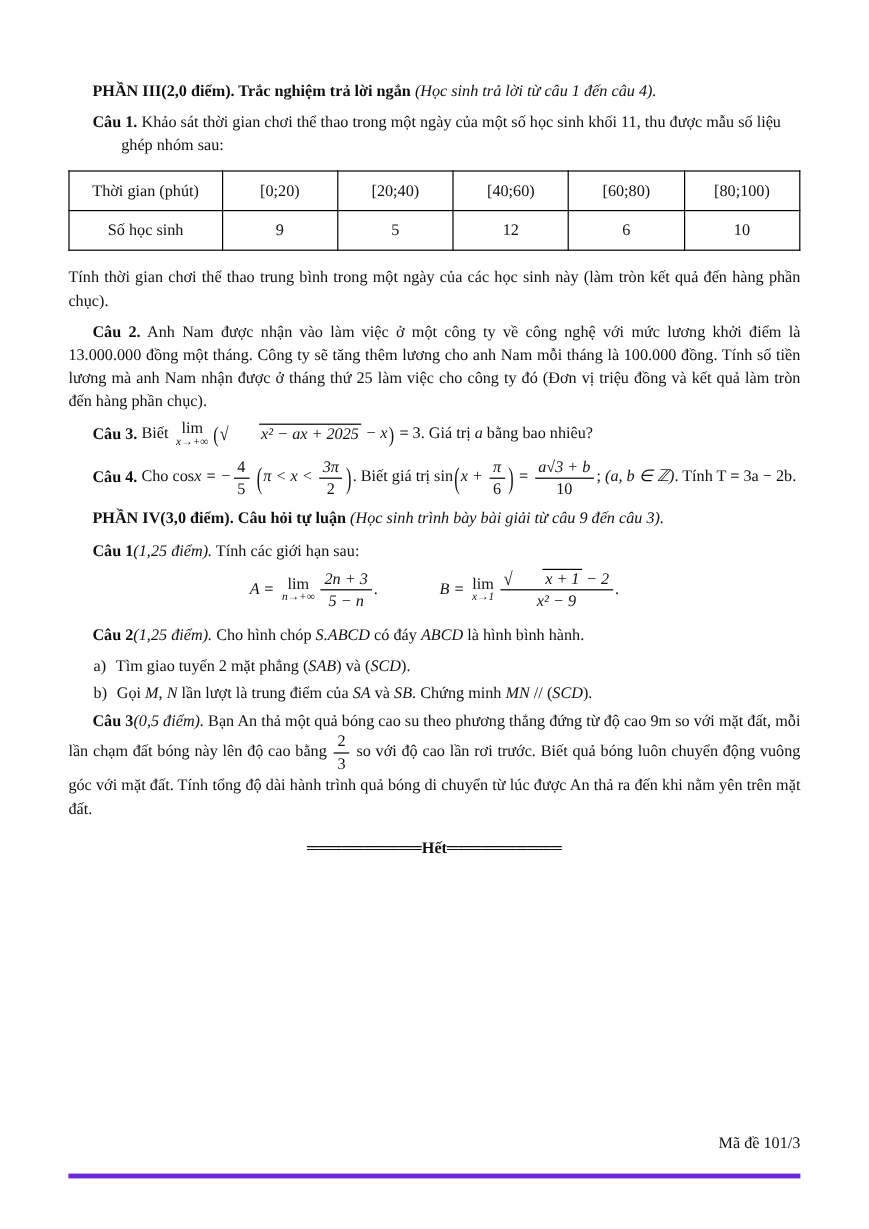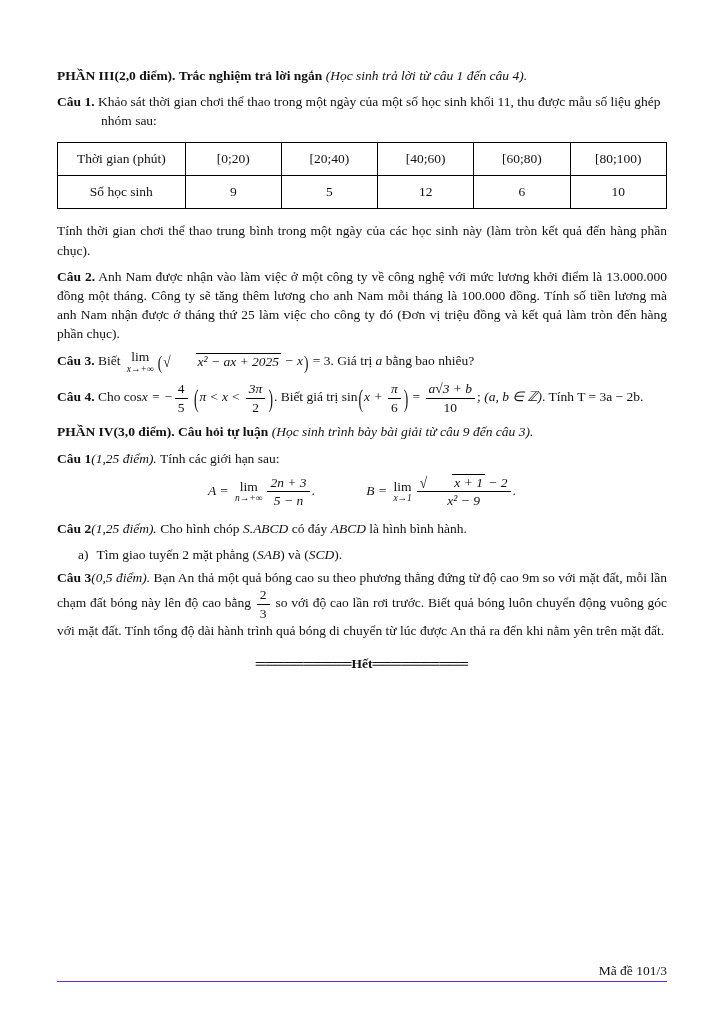--- a/index.html
+++ b/index.html
@@ -7,21 +7,21 @@
     width:724px;height:1024px;background:#ffffff;position:relative;
     font-family:"Liberation Serif",serif;font-size:13.5px;color:#111;
   }
   .page{padding:66px 57px 0;}
   p{margin:0 0 7px;line-height:1.42;}
   .hang{padding-left:44px;text-indent:-44px;}
   .justify{text-align:justify;}
   .center{text-align:center;}
   .it{font-style:italic;}
   .m{font-style:italic;}
-  b{font-weight:bold;}
+  b{font-weight:bold;margin-left:20px;}
   table.freq{border-collapse:collapse;margin:12px auto 12px;}
   table.freq td{border:1px solid #000;text-align:center;vertical-align:middle;padding:8px 4px;}
   td.hcol{width:120px;}
   td.vcol{width:88px;}
   .frac{display:inline-block;vertical-align:middle;text-align:center;margin:0 2px;line-height:1.15;}
   .frac .n{display:block;border-bottom:1px solid #000;padding:0 3px 1px;}
   .frac .d{display:block;padding:1px 3px 0;}
   .lim{display:inline-block;vertical-align:middle;text-align:center;margin:0 3px;line-height:1;}
   .lim .l{display:block;}
   .lim .s{display:block;font-size:9.5px;font-style:italic;margin-top:1px;}
@@ -29,21 +29,21 @@
   .rad{display:inline-block;transform:scaleY(1.15);margin-right:-1px;}
   .sbar{border-top:1px solid #000;padding:0 2px;margin-left:26px;}
   .bigp{display:inline-block;transform:scaleY(1.85);vertical-align:middle;margin:0 1px;}
   .medp{display:inline-block;transform:scaleY(1.35);vertical-align:middle;margin:0 1px;}
   .centermath{text-align:center;margin:2px 0 10px;}
   .fgroup{display:inline-block;}
   .fgroup + .fgroup{margin-left:48px;}
   .listitem{margin:0 0 4px 21px;}
   .itemmark{margin-right:8px;}
   .sep{margin-top:14px;letter-spacing:0;font-weight:bold;}
-  .footer{position:absolute;left:57px;right:57px;bottom:42px;border-bottom:1px solid #6d28d9;text-align:right;padding-bottom:2px;}
+  .footer{position:absolute;left:57px;right:57px;bottom:42px;border-bottom:4px solid #6d28d9;text-align:right;padding-bottom:17px;}
 </style>
 </head>
 <body>
 
 <div class="page">
 
   <p><b>PHẦN III(2,0 điểm). Trắc nghiệm trả lời ngắn</b>
     <span class="it">(Học sinh trả lời từ câu 1 đến câu 4).</span></p>
 
   <p class="hang"><b>Câu 1.</b>
@@ -111,20 +111,28 @@
 
   <p><b>Câu 2</b><span class="it">(1,25 điểm).</span>
     <span>Cho hình chóp</span>
     <span class="m">S.ABCD</span>
     <span>có đáy</span>
     <span class="m">ABCD</span>
     <span>là hình bình hành.</span></p>
 
   <p class="listitem"><span class="itemmark">a)</span><span>Tìm giao tuyến 2 mặt phẳng (</span><span class="m">SAB</span><span>) và (</span><span class="m">SCD</span><span>).</span></p>
 
+  <p class="listitem"><span class="itemmark">b)</span><span>Gọi</span>
+    <span class="m">M, N</span>
+    <span>lần lượt là trung điểm của</span>
+    <span class="m">SA</span>
+    <span>và</span>
+    <span class="m">SB</span><span>. Chứng minh</span>
+    <span class="m">MN</span>
+    <span>// (</span><span class="m">SCD</span><span>).</span></p>
 
   <p class="justify"><b>Câu 3</b><span class="it">(0,5 điểm).</span>
     <span>Bạn An thả một quả bóng cao su theo phương thẳng đứng từ độ cao 9m so với mặt đất, mỗi lần chạm đất bóng này lên độ cao bằng</span>
     <span class="frac"><span class="n">2</span><span class="d">3</span></span>
     <span>so với độ cao lần rơi trước. Biết quả bóng luôn chuyển động vuông góc với mặt đất. Tính tổng độ dài hành trình quả bóng di chuyển từ lúc được An thả ra đến khi nằm yên trên mặt đất.</span></p>
 
   <p class="center sep">══════════Hết══════════</p>
 
 </div>
 

